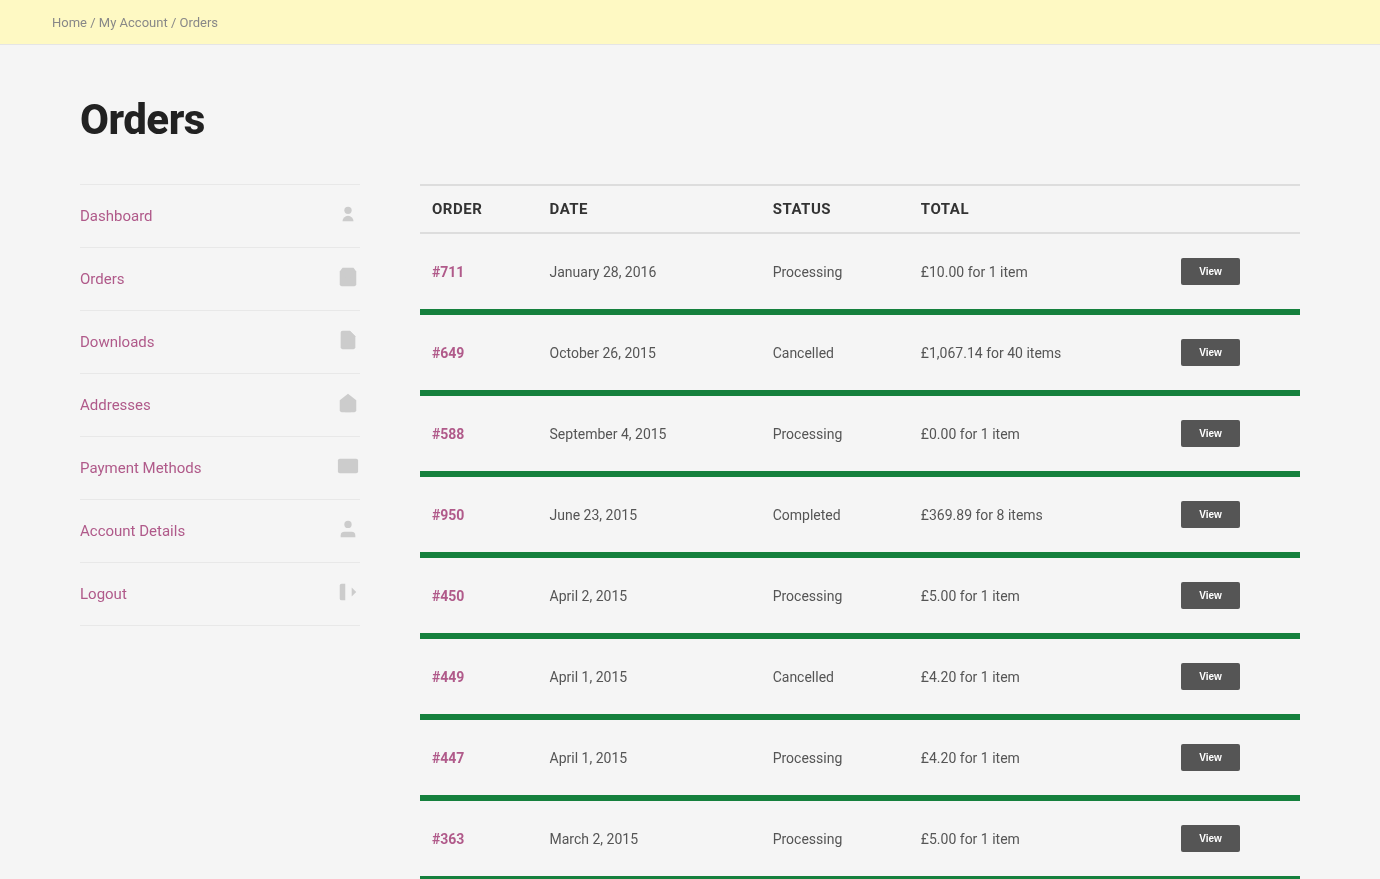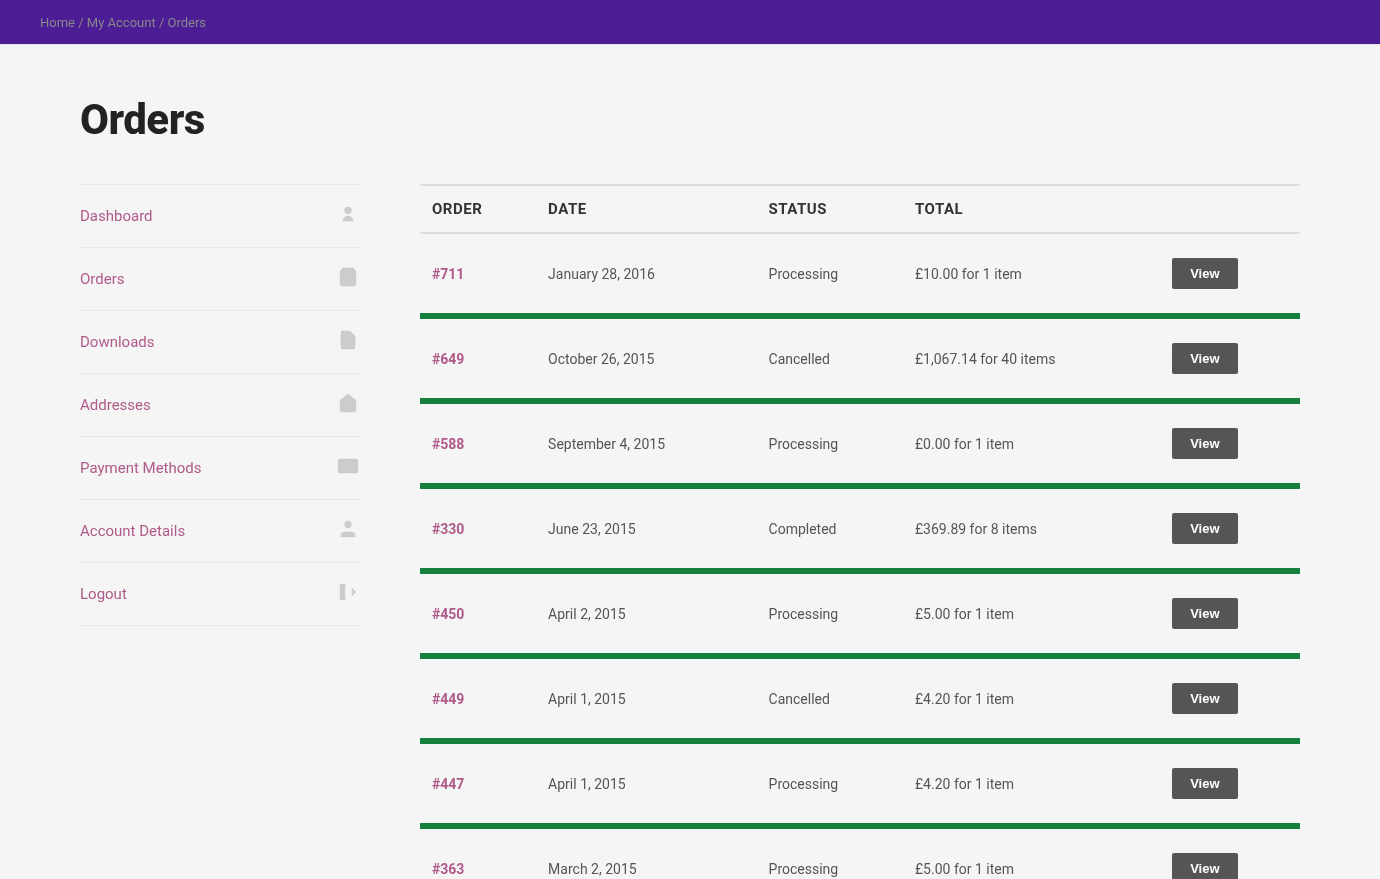--- a/index.html
+++ b/index.html
@@ -3,22 +3,22 @@
   <meta charset="utf-8">
   <style>
     * { box-sizing: border-box; margin: 0; padding: 0; }
     body {
       font-family: -apple-system, BlinkMacSystemFont, 'Segoe UI', Roboto, sans-serif;
       background: #f5f5f5;
       color: #333;
       font-size: 14px;
     }
     .breadcrumb-bar {
-      background: #4c1d95;
-      padding: 14px 40px;
+      background: #fef9c3;
+      padding: 14px 52px;
       border-bottom: 1px solid #e5e5e5;
     }
     .breadcrumb-bar span {
       color: #888;
       font-size: 13px;
     }
     .breadcrumb-bar a {
       color: #888;
       text-decoration: none;
     }
@@ -93,21 +93,21 @@
     .order-link {
       color: #b05a8a;
       font-weight: 700;
       text-decoration: none;
     }
     .view-btn {
       background: #555;
       color: #fff;
       border: none;
       padding: 8px 18px;
-      font-size: 13px;
+      font-size: 10px;
       font-weight: 600;
       cursor: pointer;
       border-radius: 2px;
     }
     .next-btn {
       display: inline-block;
       background: #555;
       color: #fff;
       border: none;
       padding: 4px 36px;
@@ -246,21 +246,21 @@
               <td><button class="view-btn">View</button></td>
             </tr>
             <tr>
               <td><a href="#" class="order-link">#588</a></td>
               <td>September 4, 2015</td>
               <td>Processing</td>
               <td>£0.00 for 1 item</td>
               <td><button class="view-btn">View</button></td>
             </tr>
             <tr>
-              <td><a href="#" class="order-link">#330</a></td>
+              <td><a href="#" class="order-link">#950</a></td>
               <td>June 23, 2015</td>
               <td>Completed</td>
               <td>£369.89 for 8 items</td>
               <td><button class="view-btn">View</button></td>
             </tr>
             <tr>
               <td><a href="#" class="order-link">#450</a></td>
               <td>April 2, 2015</td>
               <td>Processing</td>
               <td>£5.00 for 1 item</td>

